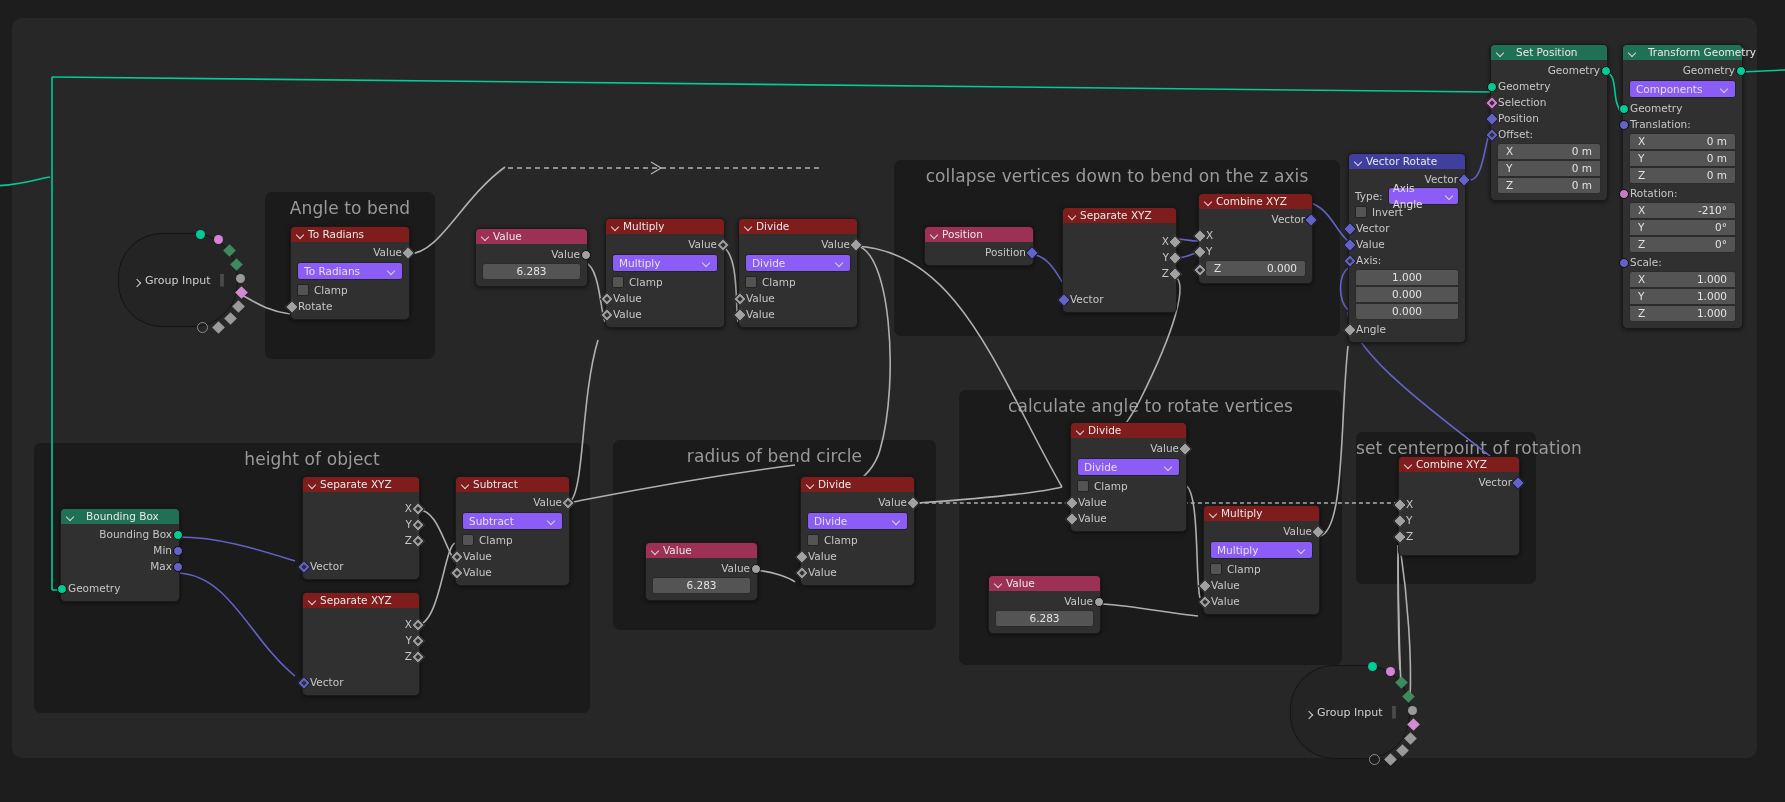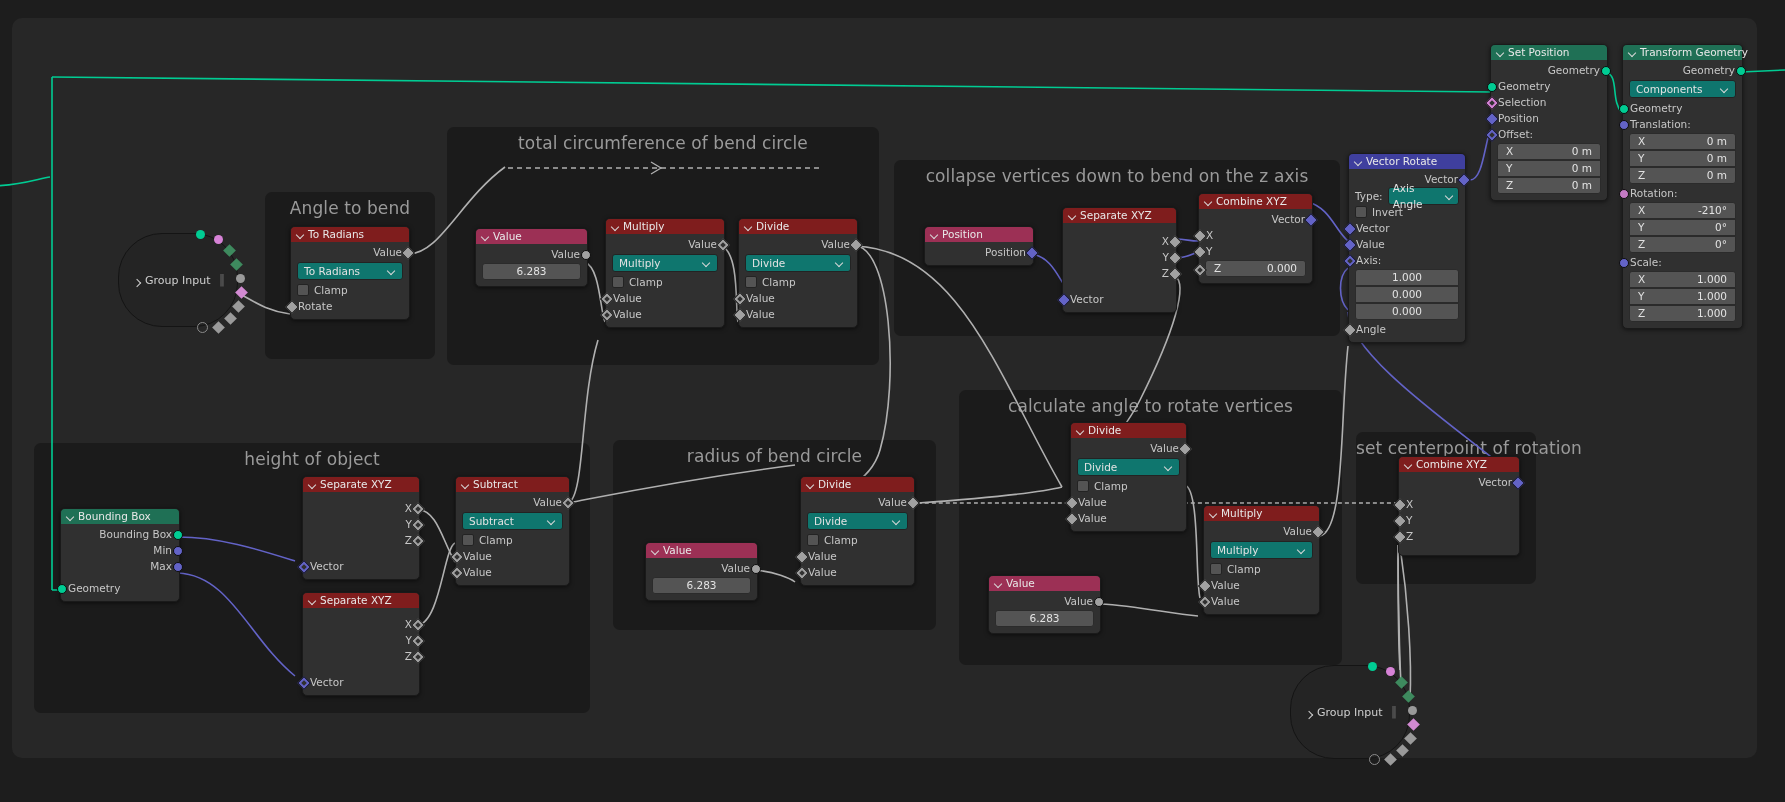--- a/index.html
+++ b/index.html
@@ -17,21 +17,21 @@
   
   .node{position:absolute;background:#303030;border-radius:5px;
     box-shadow:0 1px 4px rgba(0,0,0,.55);border:1px solid #1a1a1a;overflow:visible;}
   .node-header{height:15px;line-height:15px;border-radius:4px 4px 0 0;color:#e8e8e8;
     font-size:10.5px;padding-left:5px;display:flex;align-items:center;white-space:nowrap;}
   .node-header .caret{display:inline-block;width:9px;height:9px;margin-right:3px;position:relative;flex:none;}
   .node-header .caret:before{content:"";position:absolute;left:1px;top:2px;width:5px;height:5px;
     border-right:1.4px solid #d8d8d8;border-bottom:1.4px solid #d8d8d8;transform:rotate(45deg);}
   .hdr-blue{background:#7f1d1d;}
   .hdr-red{background:#9c3055;}
-  .hdr-green{background:#1f7055;}
+  .hdr-green{background:#1f7055;gap:8px;}
   .hdr-purple{background:#3f3f9e;}
   .node-body{padding:2px 0 5px 0;position:relative;}
 
   .row{position:relative;height:16px;line-height:16px;font-size:10.5px;color:#c7c7c7;}
   .row.out{text-align:right;padding-right:7px;}
   .row.in{text-align:left;padding-left:7px;}
 
   
   .sock{position:absolute;width:8px;height:8px;top:4px;}
   .sock.left{left:-4px;}
@@ -41,21 +41,21 @@
   .sock.diamond-dot{transform:rotate(45deg);}
   .sock.diamond-dot:after{content:"";position:absolute;left:2px;top:2px;width:4px;height:4px;
     background:#303030;}
   .s-geom{background:#00cc93;border:1px solid #0d0d0d;}
   .s-vec{background:#6363c7;border:1px solid #0d0d0d;}
   .s-val{background:#a1a1a1;border:1px solid #0d0d0d;}
   .s-sel{background:#d682d6;border:1px solid #0d0d0d;}
   .s-rot{background:#c47ac4;border:1px solid #0d0d0d;}
 
   
-  .dropdown{margin:2px 6px;height:16px;line-height:16px;background:#0f766e;border-radius:3px;
+  .dropdown{margin:2px 6px;height:16px;line-height:16px;background:#8b5cf6;border-radius:3px;
     color:#e2e2e2;font-size:10.5px;padding:0 6px;display:flex;align-items:center;
     justify-content:space-between;border:1px solid #232323;}
   .dropdown .chev{width:8px;height:8px;position:relative;flex:none;}
   .dropdown .chev:before{content:"";position:absolute;left:0;top:1px;width:5px;height:5px;
     border-right:1.3px solid #d8d8d8;border-bottom:1.3px solid #d8d8d8;transform:rotate(45deg);}
   .checkrow{height:16px;display:flex;align-items:center;padding-left:6px;font-size:10.5px;color:#c7c7c7;}
   .checkbox{width:10px;height:10px;background:#545454;border:1px solid #232323;border-radius:2px;
     margin-right:5px;flex:none;}
   .field{margin:1px 6px;height:15px;line-height:15px;background:#545454;border-radius:3px;
     color:#e3e3e3;font-size:10.5px;display:flex;align-items:center;justify-content:center;
@@ -92,23 +92,20 @@
 
   svg.links{position:absolute;left:0;top:0;width:1785px;height:802px;pointer-events:none;}
 </style>
 </head>
 <body>
 
 <div id="canvas">
 
   <div class="outer-frame" style="left:12px;top:18px;width:1745px;height:740px;"></div>
 
-  <div class="frame" style="left:447px;top:127px;width:432px;height:238px;">
-    <div class="frame-label">total circumference of bend circle</div>
-  </div>
   <div class="frame" style="left:265px;top:192px;width:170px;height:167px;">
     <div class="frame-label">Angle to bend</div>
   </div>
   <div class="frame" style="left:894px;top:160px;width:446px;height:176px;">
     <div class="frame-label">collapse vertices down to bend on the z axis</div>
   </div>
   <div class="frame" style="left:34px;top:443px;width:556px;height:270px;">
     <div class="frame-label">height of object</div>
   </div>
   <div class="frame" style="left:613px;top:440px;width:323px;height:190px;">

